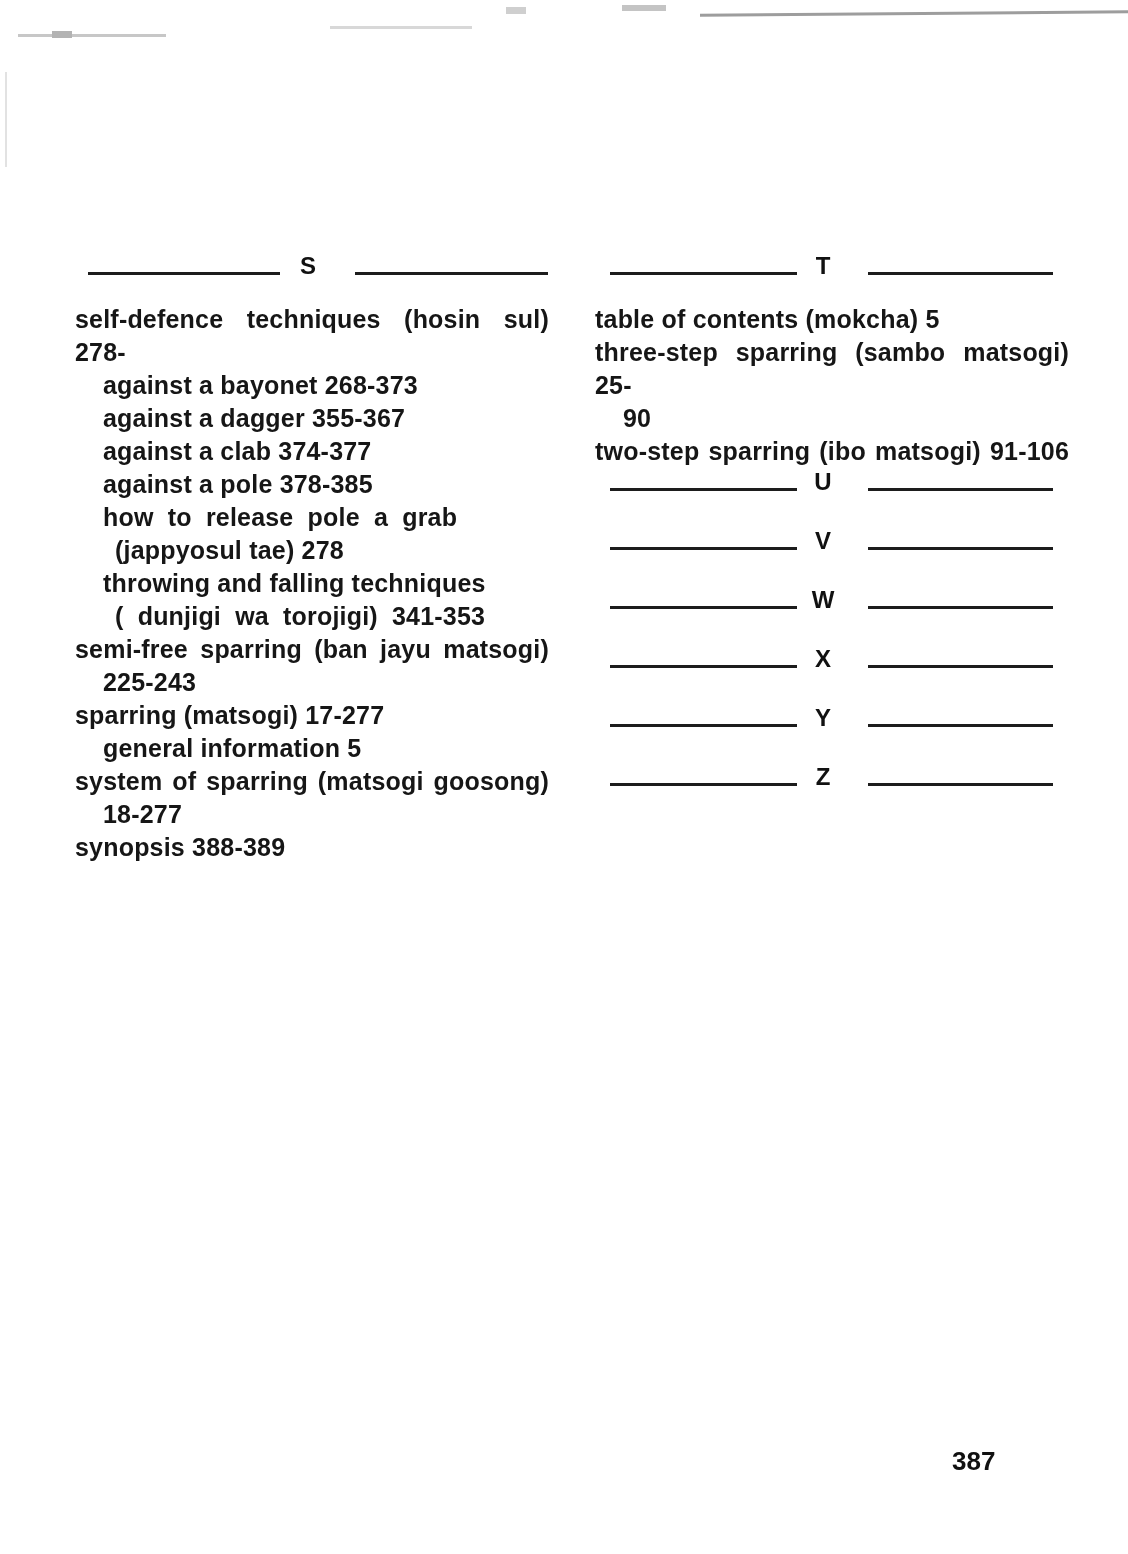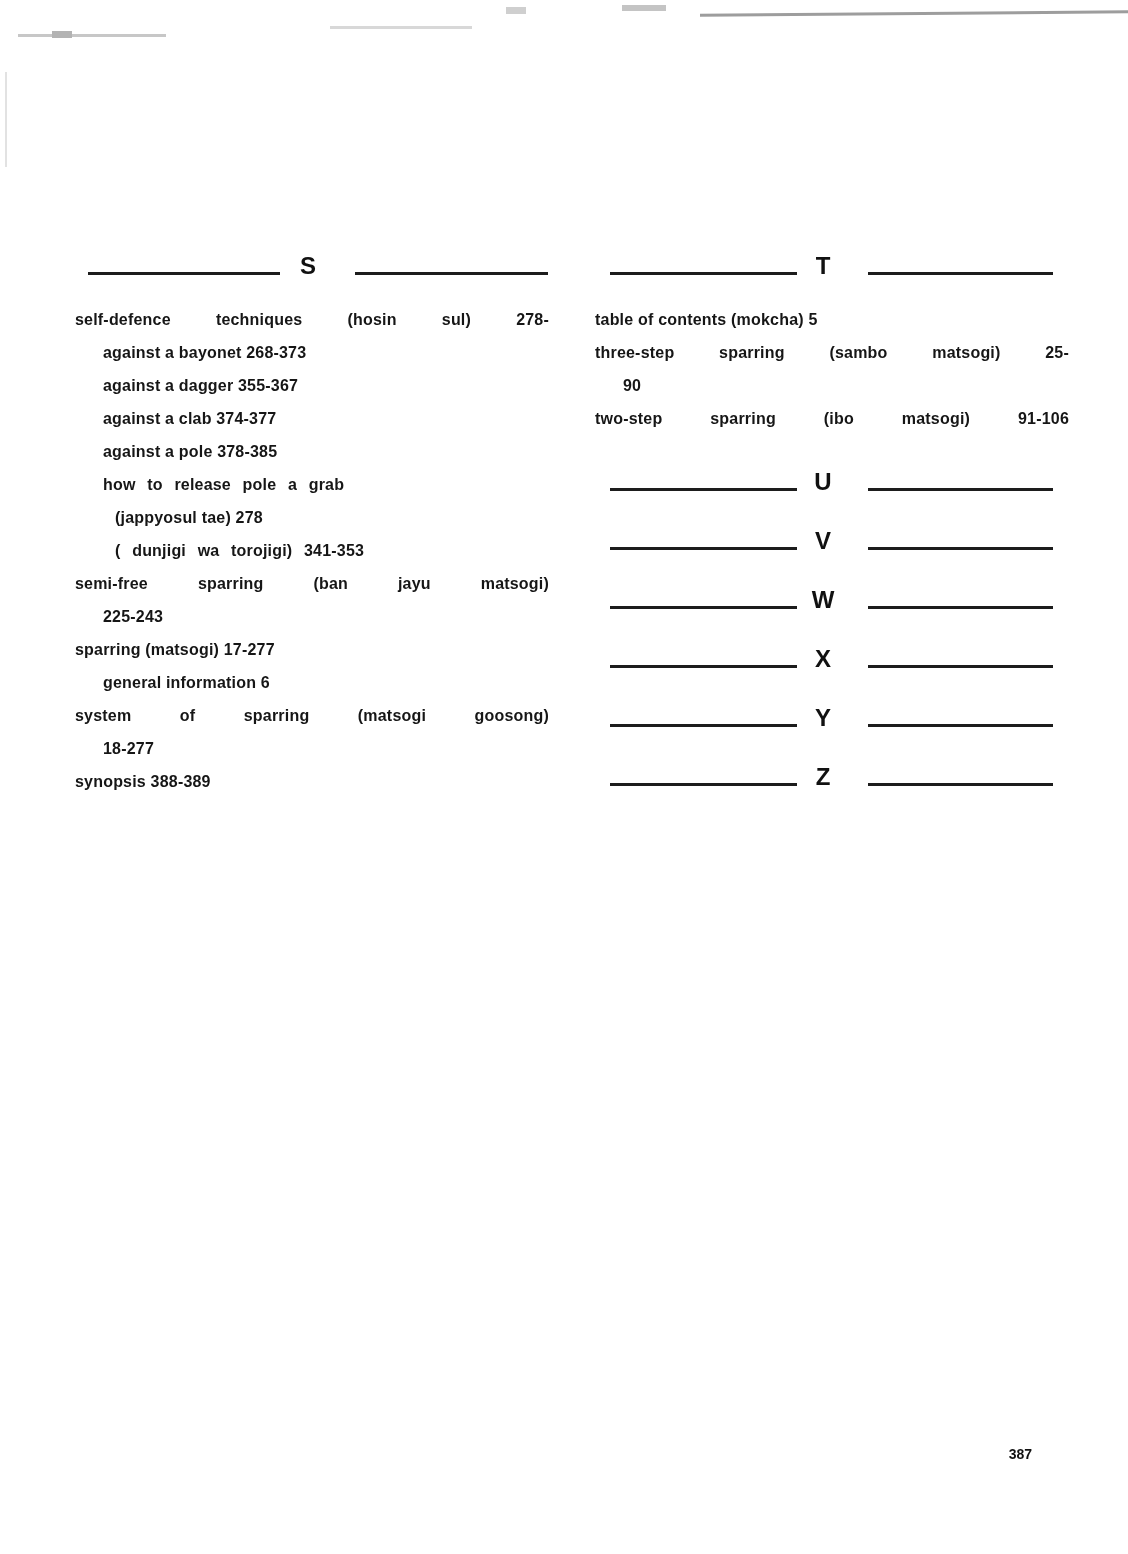--- a/index.html
+++ b/index.html
@@ -49,36 +49,36 @@
   .hdr-s-pos { left: 75px;  top: 250px; }
   .hdr-t-pos { left: 595px; top: 250px; }
 
   
   .empty-sections { position: absolute; left: 595px; top: 466px; width: 474px; }
   .empty-sections .hdr { position: relative; margin-bottom: 25px; }
 
   
   .col {
     position: absolute; top: 303px; width: 474px;
-    font-size: 16px; font-weight: 700; line-height: 33px;
+    font-size: 25px; font-weight: 700; line-height: 33px;
     letter-spacing: 0.2px;
   }
   .col-left  { left: 75px; }
   .col-right { left: 595px; }
 
   .line { white-space: nowrap; }
   .line.in1 { padding-left: 28px; }
   .line.in2 { padding-left: 40px; }
   .line.just { white-space: normal; text-align: justify; text-align-last: justify; }
   .line.wide { word-spacing: 7px; }
 
   
   .page-number {
     position: absolute; left: 952px; top: 1446px; width: 80px;
-    font-size: 14px; font-weight: 700; text-align: right; color: #111;
+    font-size: 26px; font-weight: 700; text-align: left; color: #111;
   }
 </style>
 </head>
 <body>
 
 <div class="page">
 
   <div class="artifact art1"></div>
   <div class="artifact art1b"></div>
   <div class="artifact art2"></div>
@@ -100,25 +100,26 @@
   </div>
 
   <div class="col col-left" id="left-lines">
       <div class="line in0 just">self-defence techniques (hosin sul) 278-</div>
       <div class="line in1">against a bayonet 268-373</div>
       <div class="line in1">against a dagger 355-367</div>
       <div class="line in1">against a clab 374-377</div>
       <div class="line in1">against a pole 378-385</div>
       <div class="line in1 wide">how to release pole a grab</div>
       <div class="line in2">(jappyosul tae) 278</div>
+      <div class="line in1">throwing and falling techniques</div>
       <div class="line in2 wide">( dunjigi wa torojigi) 341-353</div>
       <div class="line in0 just">semi-free sparring (ban jayu matsogi)</div>
       <div class="line in1">225-243</div>
       <div class="line in0">sparring (matsogi) 17-277</div>
-      <div class="line in1">general information 6</div>
+      <div class="line in1">general information 5</div>
       <div class="line in0 just">system of sparring (matsogi goosong)</div>
       <div class="line in1">18-277</div>
       <div class="line in0">synopsis 388-389</div>
     </div>
 
   <div class="col col-right" id="right-lines">
       <div class="line in0">table of contents (mokcha) 5</div>
       <div class="line in0 just">three-step sparring (sambo matsogi) 25-</div>
       <div class="line in1">90</div>
       <div class="line in0 just">two-step sparring (ibo matsogi) 91-106</div>

